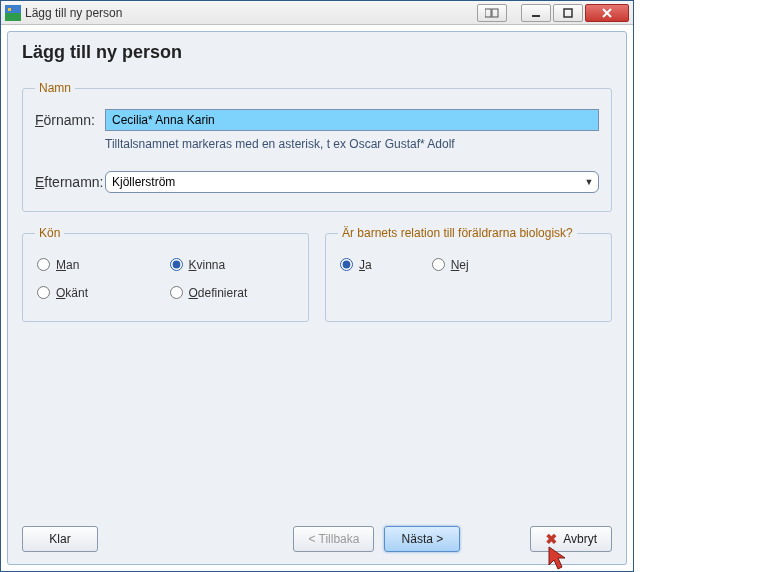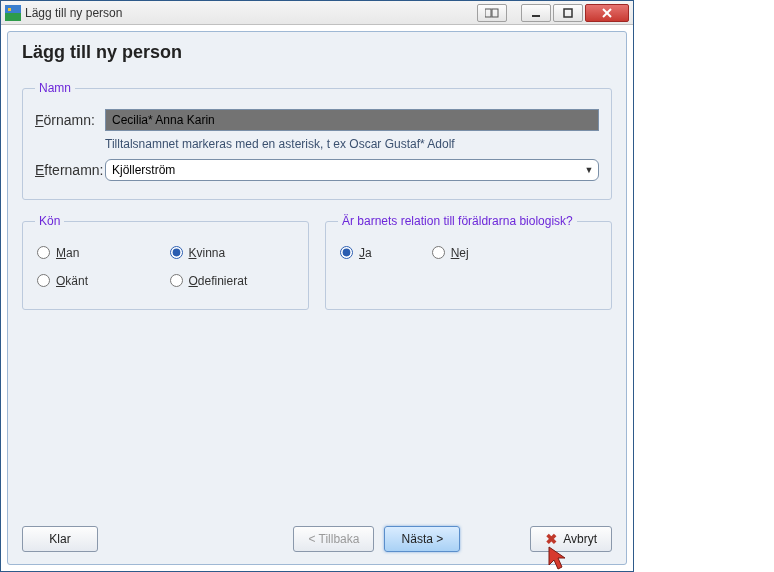--- a/index.html
+++ b/index.html
@@ -86,47 +86,47 @@
   }
   fieldset.group {
     border: 1px solid #bccadd;
     border-radius: 3px;
     margin: 0 0 14px 0;
     padding: 14px 12px 12px 12px;
     background: #edf1f6;
   }
   fieldset.group legend {
     padding: 0 4px;
-    color: #6d28d9;
+    color: #a16207;
     font-size: 12px;
   }
   .form-row {
     display: flex;
     align-items: center;
     margin-bottom: 6px;
   }
   .form-row label.fieldlabel {
     width: 70px;
     color: #333;
     font-size: 14px;
   }
   .input-text {
     flex: 1;
     height: 22px;
     border: 1px solid #7a8fa8;
-    background: #737373;
+    background: #7dd3fc;
     padding: 2px 6px;
     font-family: inherit;
     font-size: 12px;
   }
   .hint {
     margin-left: 70px;
     color: #3b5170;
     font-size: 12px;
-    margin-bottom: 8px;
+    margin-bottom: 20px;
   }
   .combo-wrap {
     flex: 1;
     display: flex;
     align-items: center;
     height: 22px;
     border: 1px solid #7a8fa8;
     background: #fff;
     border-radius: 6px;
   }

